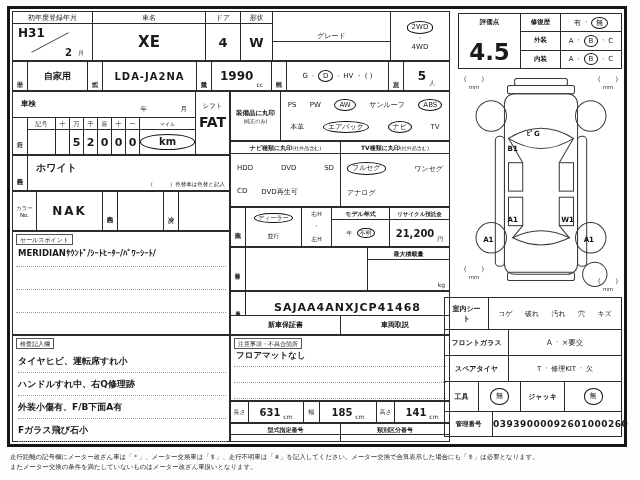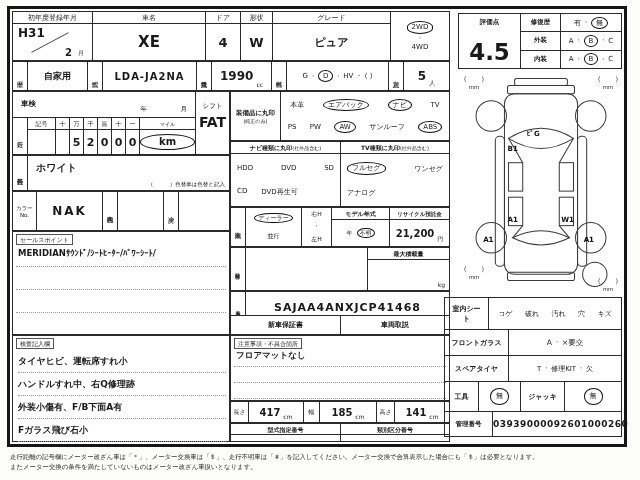--- a/index.html
+++ b/index.html
@@ -58,23 +58,20 @@
           </div>
     </div>
     <div class="cell" style="flex:0 0 32px;">
       <div class="chead">形状</div>
       <div class="cbody">
             <span style="font-size:13px; font-weight:bold;">W</span>
           </div>
     </div>
     <div class="cell" style="flex:0 0 118px;">
       <div class="chead">グレード</div>
-      <div class="cbody">
-            <span style="font-size:11px; font-weight:bold;">ピュア</span>
-          </div>
     </div>
     <div class="cell last" style="flex:1;">
       <span class="circ" style="font-size:7px;">2WD</span>
       <span class="dot">・</span>
       <span style="font-size:7px;">4WD</span>
     </div>
   </div>
 
   <div class="row" style="left:2px; top:52px; width:438px; height:30px;">
     <div class="vlbl">車歴</div>
@@ -208,31 +205,31 @@
     </div>
   </div>
 
   <div class="row" style="left:220px; top:82px; width:220px; height:50px;">
     <div class="cell" style="flex:0 0 50px;">
       <span style="font-size:6.5px; font-weight:bold;">装備品に丸印</span>
       <span style="font-size:5px;">(純正のみ)</span>
     </div>
     <div class="cell last" style="flex:1; justify-content:space-around; padding:2px 0;">
       <div style="display:flex; width:100%; justify-content:space-around; align-items:center; font-size:7px;">
-        <span>本革</span>
-        <span class="circ" style="font-size:7px;">エアバック</span>
-        <span class="circ" style="font-size:7px;">ナビ</span>
-        <span>TV</span>
-      </div>
-      <div style="display:flex; width:100%; justify-content:space-around; align-items:center; font-size:7px;">
         <span>PS</span>
         <span>PW</span>
         <span class="circ" style="font-size:7px;">AW</span>
         <span>サンルーフ</span>
         <span class="circ" style="font-size:7px;">ABS</span>
+      </div>
+      <div style="display:flex; width:100%; justify-content:space-around; align-items:center; font-size:7px;">
+        <span>本革</span>
+        <span class="circ" style="font-size:7px;">エアバック</span>
+        <span class="circ" style="font-size:7px;">ナビ</span>
+        <span>TV</span>
       </div>
     </div>
   </div>
 
   <div class="row" style="left:220px; top:132px; width:220px; height:66px;">
     <div class="cell" style="flex:0 0 110px;">
       <div class="chead" style="font-size:6px; font-weight:bold;"><span>ナビ種類に丸印</span><span style="font-weight:normal; font-size:5px;">(社外品含む)</span></div>
       <div class="cbody" style="flex-direction:column; justify-content:space-around; align-items:stretch; padding:2px 6px; font-size:7px;">
         <div style="display:flex; justify-content:space-between;">
           <span>HDD</span>
@@ -320,21 +317,21 @@
     <div class="dotline" style="top:46px;"></div>
     <div class="dotline" style="top:62px;"></div>
   </div>
 
   <div class="row" style="left:220px; top:392px; width:220px; height:22px;">
     <div class="cell" style="flex:0 0 18px;">
           <span style="font-size:6px;">長さ</span>
         </div>
     <div class="cell" style="flex:0 0 55px;">
           <div class="cbody">
-            <span style="font-size:10px; font-weight:bold;">417</span>
+            <span style="font-size:10px; font-weight:bold;">631</span>
             <span class="unit">cm</span>
           </div>
         </div>
     <div class="cell" style="flex:0 0 16px;">
           <span style="font-size:6px;">幅</span>
         </div>
     <div class="cell" style="flex:0 0 57px;">
           <div class="cbody">
             <span style="font-size:10px; font-weight:bold;">185</span>
             <span class="unit">cm</span>

